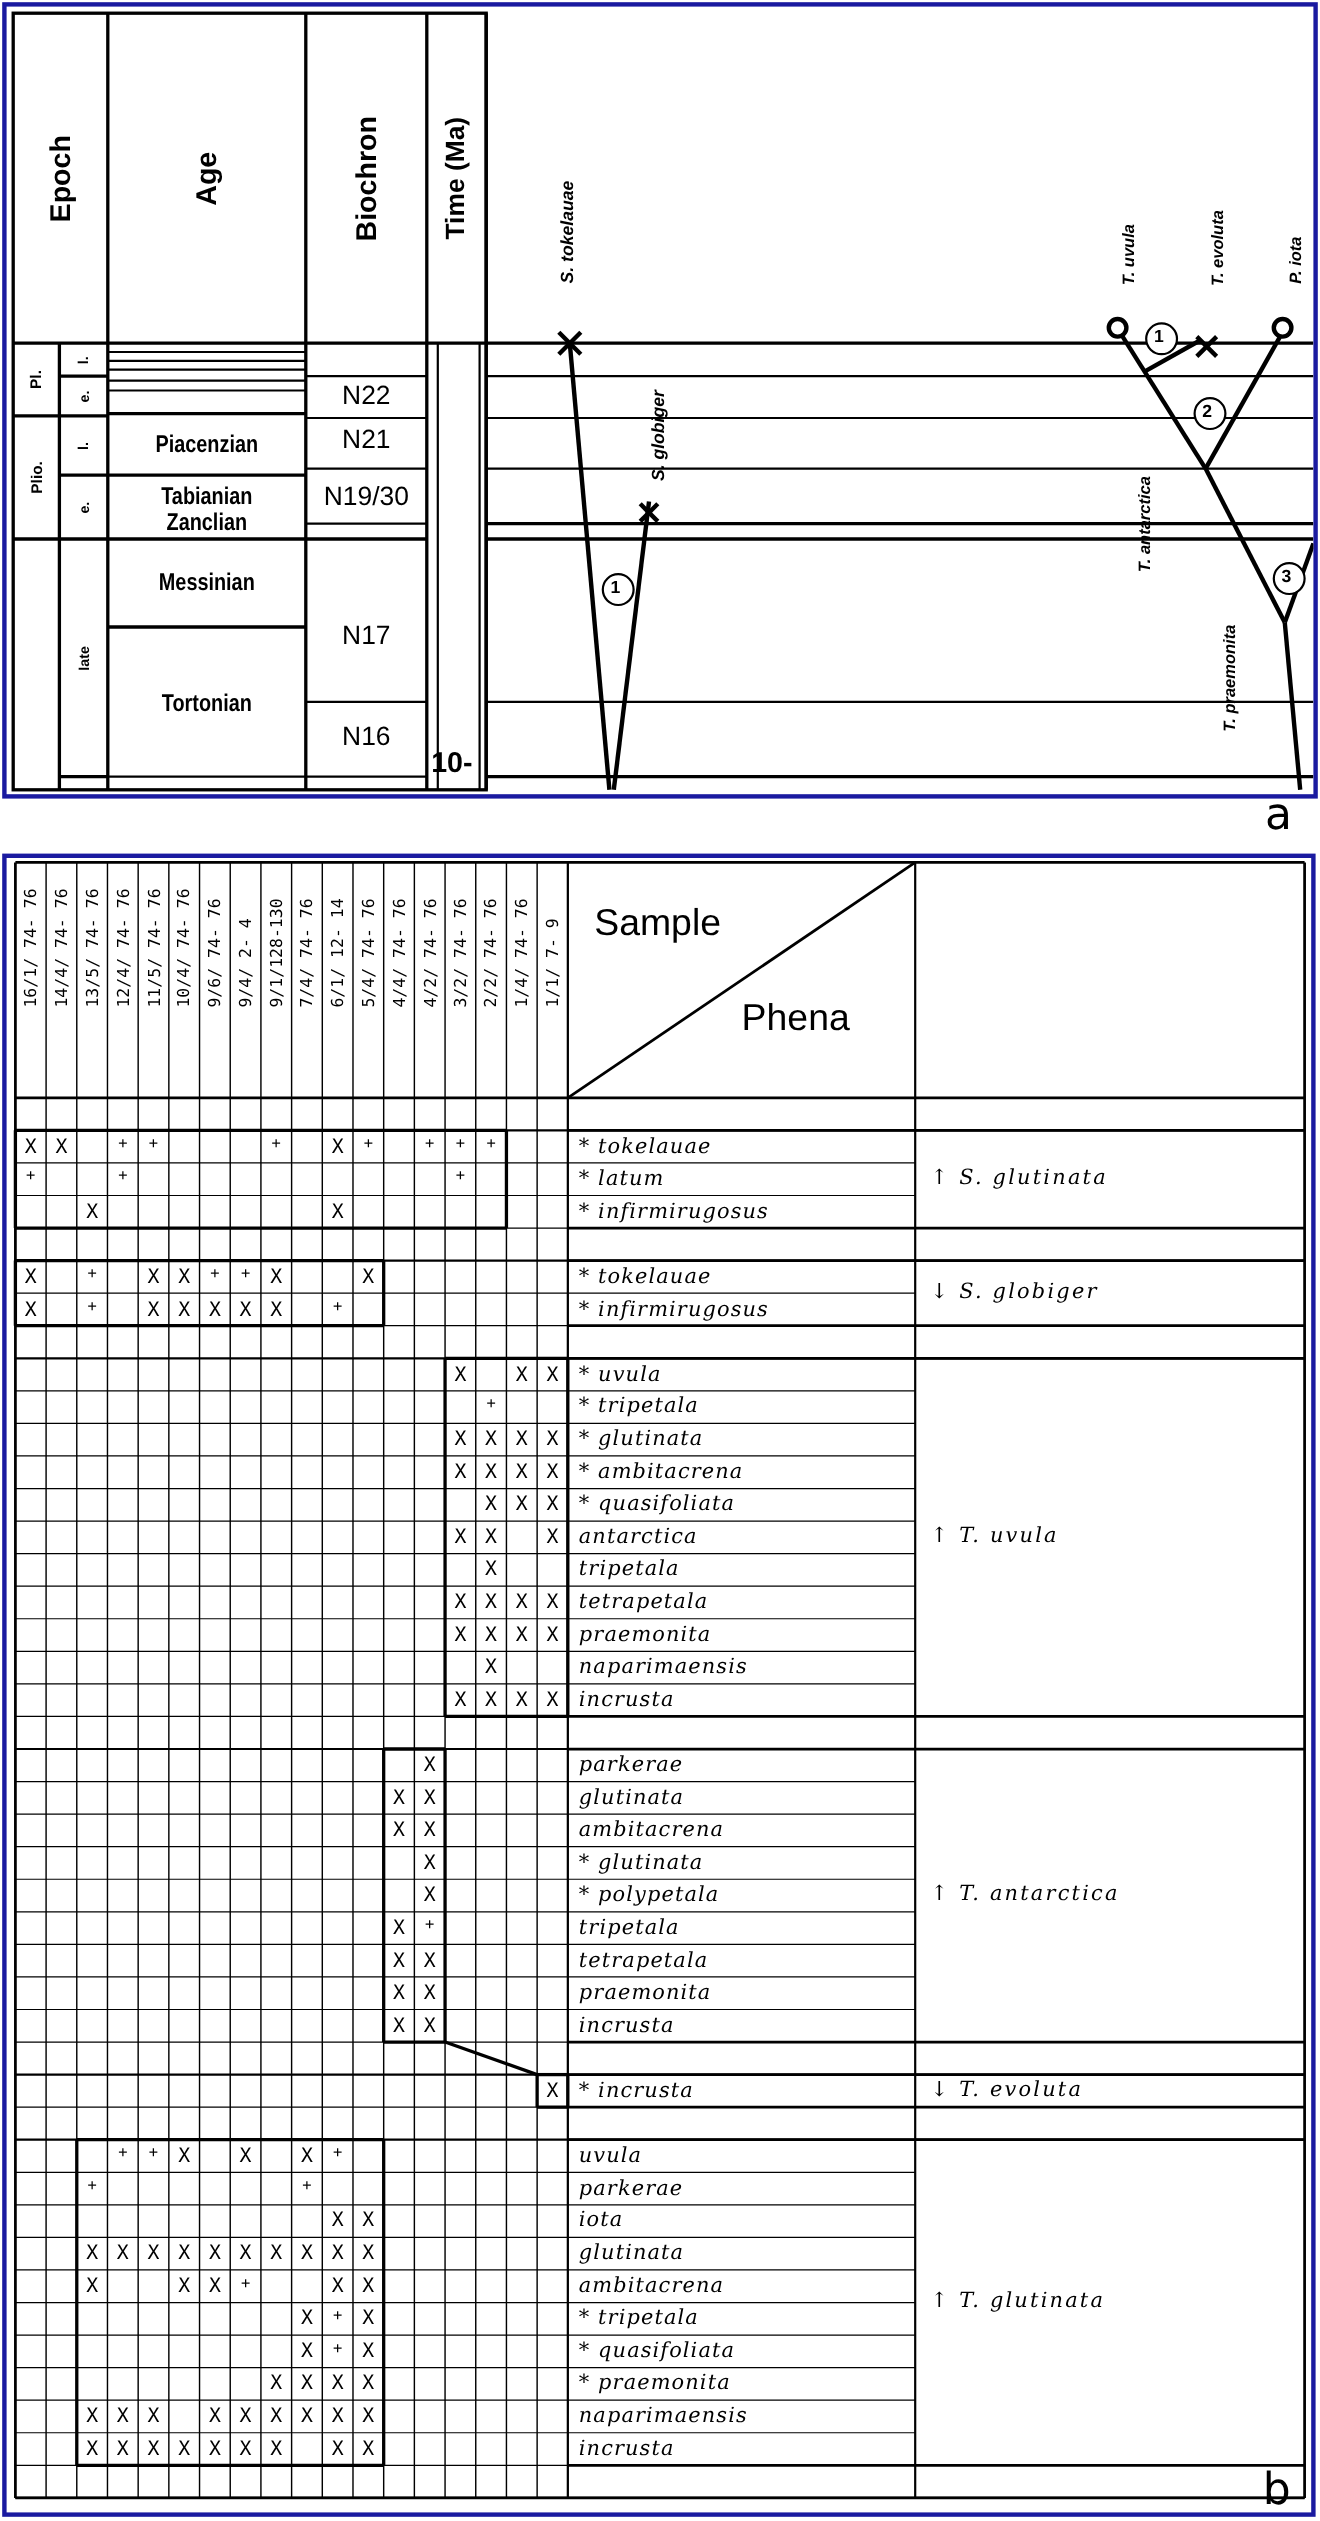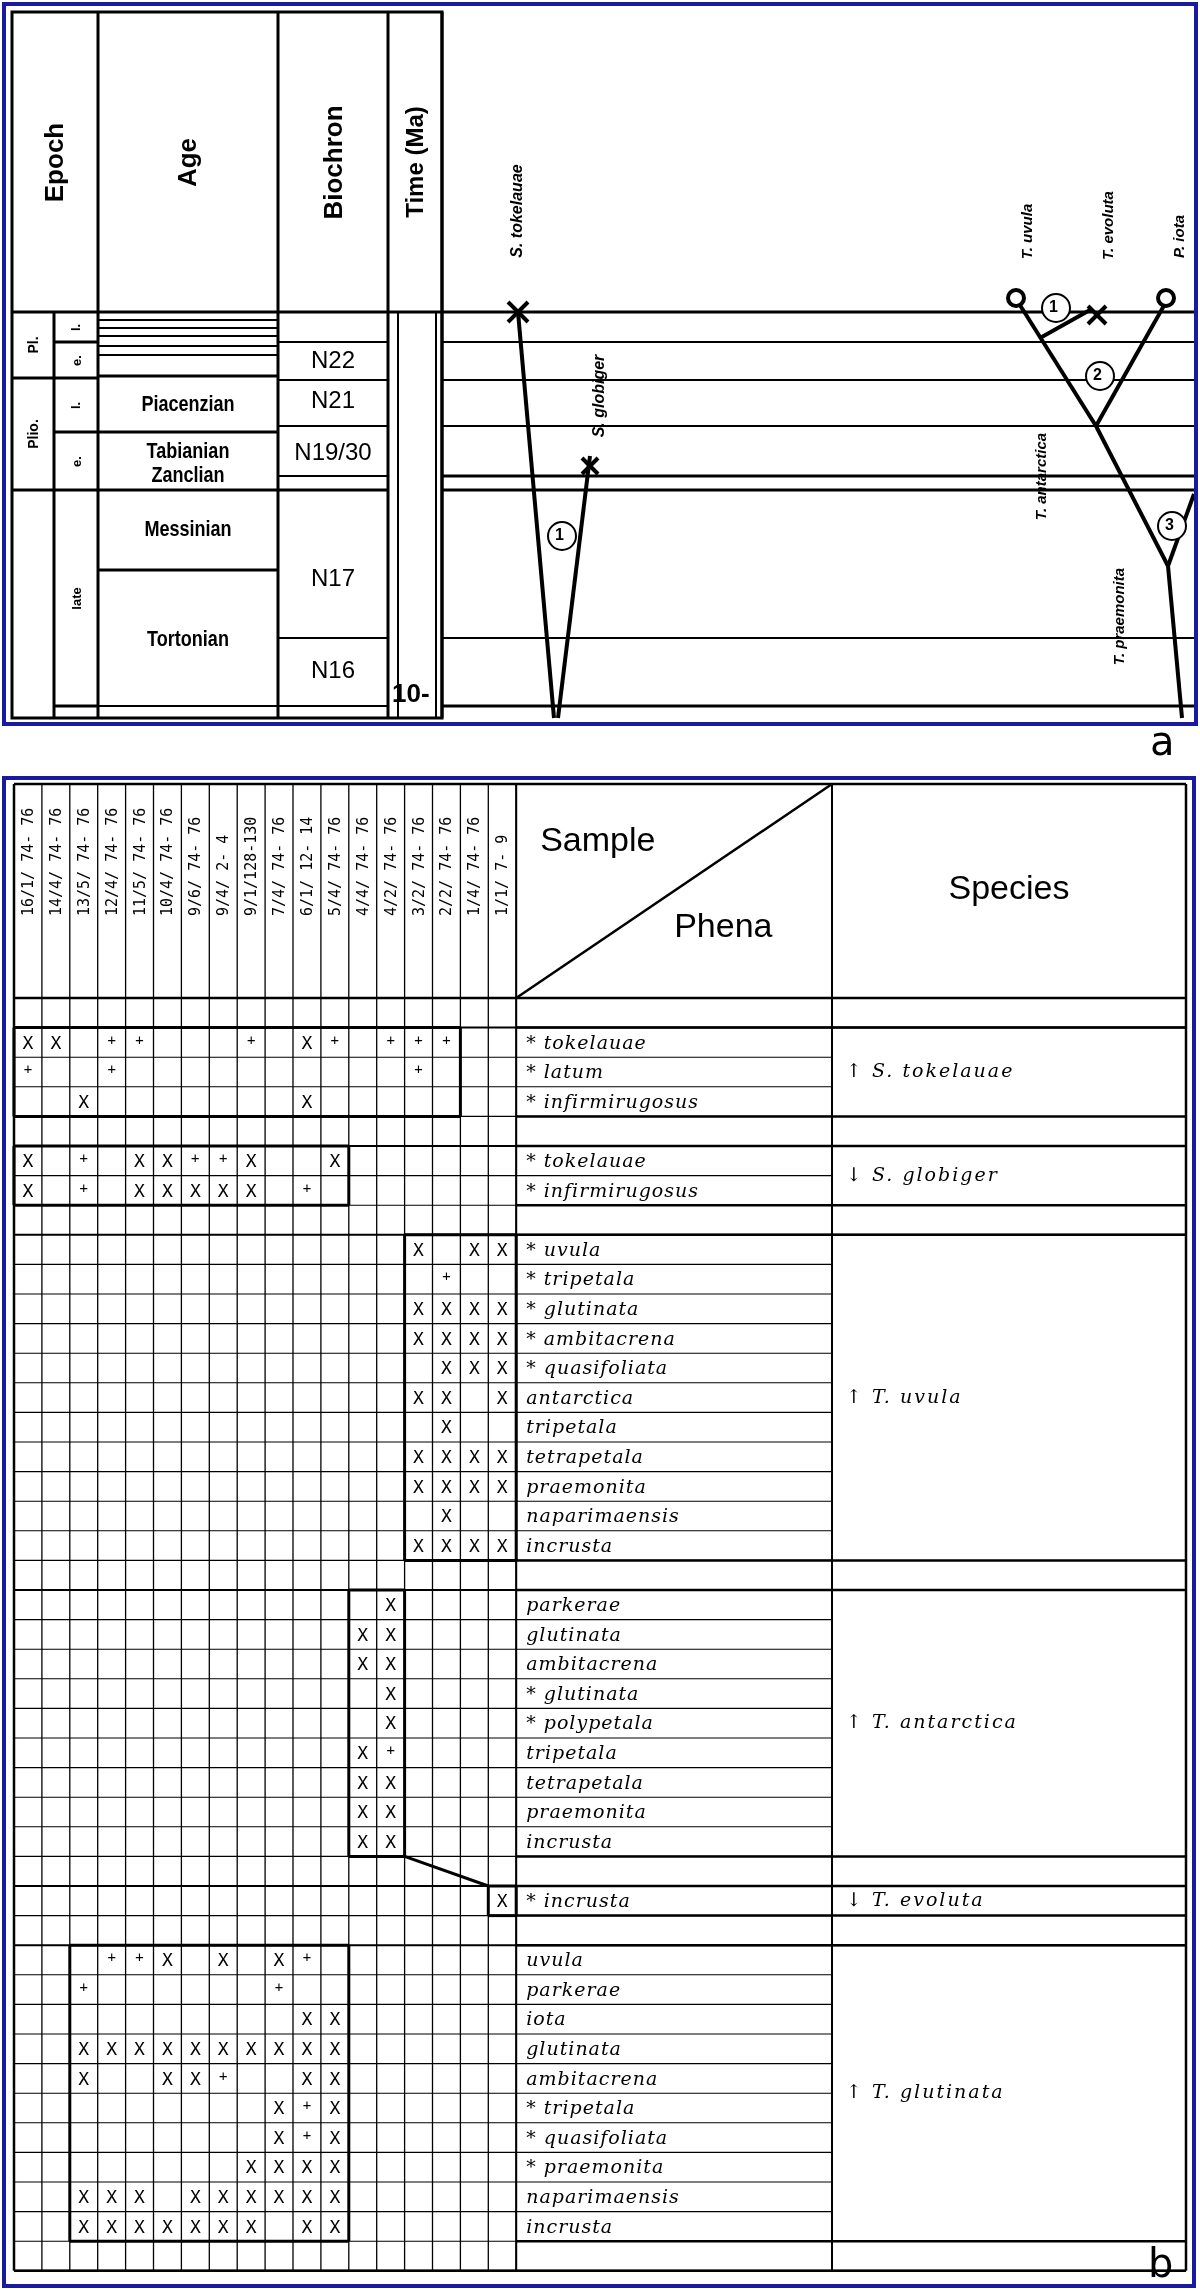--- a/index.html
+++ b/index.html
@@ -337,21 +337,20 @@
         <span style="writing-mode: vertical-rl; transform: rotate(180deg); font-family: &quot;DejaVu Sans Mono&quot;, monospace; font-size: 15px; white-space: pre; margin-top: 4px; height: 128px; text-align: left;">2/2/ 74- 76</span>
       </div>
       <div style="position: absolute; left: 454.4px; top: 4px; width: 27.9px; height: 214px; display: flex; align-items: flex-start; justify-content: center; overflow: hidden;">
         <span style="writing-mode: vertical-rl; transform: rotate(180deg); font-family: &quot;DejaVu Sans Mono&quot;, monospace; font-size: 15px; white-space: pre; margin-top: 4px; height: 128px; text-align: left;">1/4/ 74- 76</span>
       </div>
       <div style="position: absolute; left: 482.3px; top: 4px; width: 27.9px; height: 214px; display: flex; align-items: flex-start; justify-content: center; overflow: hidden;">
         <span style="writing-mode: vertical-rl; transform: rotate(180deg); font-family: &quot;DejaVu Sans Mono&quot;, monospace; font-size: 15px; white-space: pre; margin-top: 4px; height: 128px; text-align: left;">1/1/ 7- 9</span>
       </div>
       <div style="position: absolute; left: 534.2px; top: 40px; font-size: 34px;">Sample</div>
       <div style="position: absolute; left: 668.2px; top: 126px; font-size: 34px;">Phena</div>
-      <div style="position: absolute; left: 826px; width: 354px; top: 88px; font-size: 34px; text-align: center;">Species</div>
       <div style="position: absolute; left: 8px; top: 251.6px; width: 27.9px; text-align: center; font-family: &quot;DejaVu Sans Mono&quot;, monospace; font-size: 18px;">X</div>
       <div style="position: absolute; left: 35.9px; top: 251.6px; width: 27.9px; text-align: center; font-family: &quot;DejaVu Sans Mono&quot;, monospace; font-size: 18px;">X</div>
       <div style="position: absolute; left: 91.7px; top: 251.6px; width: 27.9px; text-align: center; font-family: &quot;DejaVu Sans Mono&quot;, monospace; font-size: 14px;">+</div>
       <div style="position: absolute; left: 119.6px; top: 251.6px; width: 27.9px; text-align: center; font-family: &quot;DejaVu Sans Mono&quot;, monospace; font-size: 14px;">+</div>
       <div style="position: absolute; left: 231.2px; top: 251.6px; width: 27.9px; text-align: center; font-family: &quot;DejaVu Sans Mono&quot;, monospace; font-size: 14px;">+</div>
       <div style="position: absolute; left: 287px; top: 251.6px; width: 27.9px; text-align: center; font-family: &quot;DejaVu Sans Mono&quot;, monospace; font-size: 18px;">X</div>
       <div style="position: absolute; left: 314.9px; top: 251.6px; width: 27.9px; text-align: center; font-family: &quot;DejaVu Sans Mono&quot;, monospace; font-size: 14px;">+</div>
       <div style="position: absolute; left: 370.7px; top: 251.6px; width: 27.9px; text-align: center; font-family: &quot;DejaVu Sans Mono&quot;, monospace; font-size: 14px;">+</div>
       <div style="position: absolute; left: 398.6px; top: 251.6px; width: 27.9px; text-align: center; font-family: &quot;DejaVu Sans Mono&quot;, monospace; font-size: 14px;">+</div>
       <div style="position: absolute; left: 426.5px; top: 251.6px; width: 27.9px; text-align: center; font-family: &quot;DejaVu Sans Mono&quot;, monospace; font-size: 14px;">+</div>
@@ -507,21 +506,21 @@
       <div style="position: absolute; left: 63.8px; top: 1435.6px; width: 27.9px; text-align: center; font-family: &quot;DejaVu Sans Mono&quot;, monospace; font-size: 18px;">X</div>
       <div style="position: absolute; left: 91.7px; top: 1435.6px; width: 27.9px; text-align: center; font-family: &quot;DejaVu Sans Mono&quot;, monospace; font-size: 18px;">X</div>
       <div style="position: absolute; left: 119.6px; top: 1435.6px; width: 27.9px; text-align: center; font-family: &quot;DejaVu Sans Mono&quot;, monospace; font-size: 18px;">X</div>
       <div style="position: absolute; left: 147.5px; top: 1435.6px; width: 27.9px; text-align: center; font-family: &quot;DejaVu Sans Mono&quot;, monospace; font-size: 18px;">X</div>
       <div style="position: absolute; left: 175.4px; top: 1435.6px; width: 27.9px; text-align: center; font-family: &quot;DejaVu Sans Mono&quot;, monospace; font-size: 18px;">X</div>
       <div style="position: absolute; left: 203.3px; top: 1435.6px; width: 27.9px; text-align: center; font-family: &quot;DejaVu Sans Mono&quot;, monospace; font-size: 18px;">X</div>
       <div style="position: absolute; left: 231.2px; top: 1435.6px; width: 27.9px; text-align: center; font-family: &quot;DejaVu Sans Mono&quot;, monospace; font-size: 18px;">X</div>
       <div style="position: absolute; left: 287px; top: 1435.6px; width: 27.9px; text-align: center; font-family: &quot;DejaVu Sans Mono&quot;, monospace; font-size: 18px;">X</div>
       <div style="position: absolute; left: 314.9px; top: 1435.6px; width: 27.9px; text-align: center; font-family: &quot;DejaVu Sans Mono&quot;, monospace; font-size: 18px;">X</div>
       <div style="position: absolute; left: 520.2px; top: 1434.6px; font-family: &quot;DejaVu Serif&quot;, serif; font-style: italic; font-size: 19px; white-space: pre; letter-spacing: 1px;">incrusta</div>
-      <div style="position: absolute; left: 840px; top: 279px; font-family: &quot;DejaVu Serif&quot;, serif; font-style: italic; font-size: 19px; letter-spacing: 2px; white-space: pre;">↑ S. tokelauae</div>
+      <div style="position: absolute; left: 840px; top: 279px; font-family: &quot;DejaVu Serif&quot;, serif; font-style: italic; font-size: 19px; letter-spacing: 2px; white-space: pre;">↑ S. glutinata</div>
       <div style="position: absolute; left: 840px; top: 382.6px; font-family: &quot;DejaVu Serif&quot;, serif; font-style: italic; font-size: 19px; letter-spacing: 2px; white-space: pre;">↓ S. globiger</div>
       <div style="position: absolute; left: 840px; top: 604.6px; font-family: &quot;DejaVu Serif&quot;, serif; font-style: italic; font-size: 19px; letter-spacing: 2px; white-space: pre;">↑ T. uvula</div>
       <div style="position: absolute; left: 840px; top: 930.2px; font-family: &quot;DejaVu Serif&quot;, serif; font-style: italic; font-size: 19px; letter-spacing: 2px; white-space: pre;">↑ T. antarctica</div>
       <div style="position: absolute; left: 840px; top: 1107.8px; font-family: &quot;DejaVu Serif&quot;, serif; font-style: italic; font-size: 19px; letter-spacing: 2px; white-space: pre;">↓ T. evoluta</div>
       <div style="position: absolute; left: 840px; top: 1300.2px; font-family: &quot;DejaVu Serif&quot;, serif; font-style: italic; font-size: 19px; letter-spacing: 2px; white-space: pre;">↑ T. glutinata</div>
     </div>
 </div>
 <div class="plabel" style="left:1148px;top:2240px;">b</div>
 
 </body></html>

